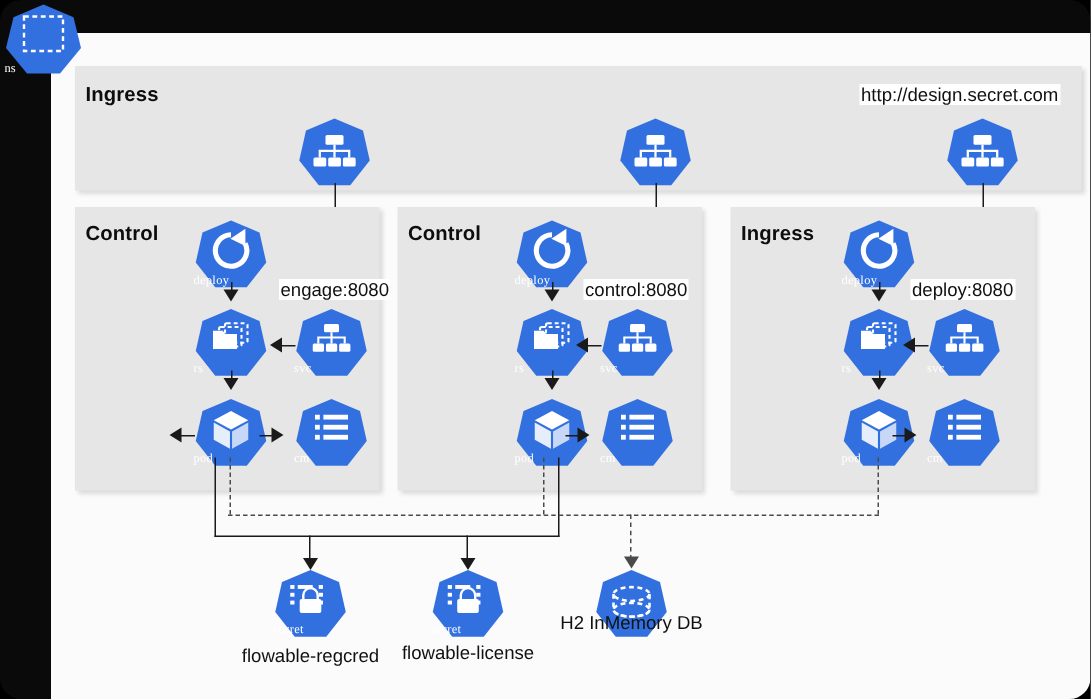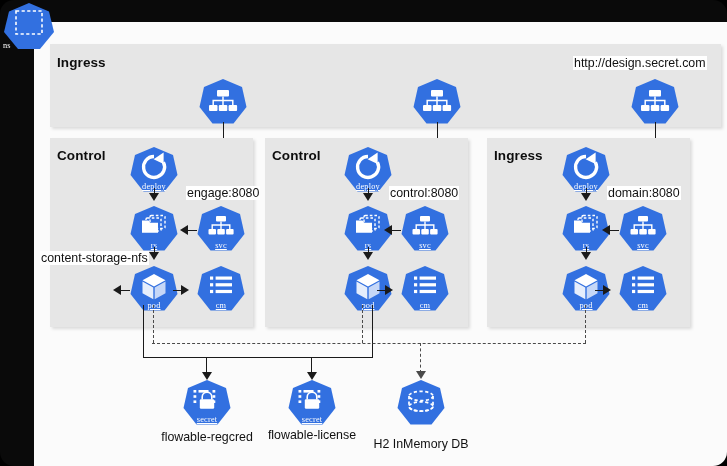--- a/index.html
+++ b/index.html
@@ -4,22 +4,22 @@
 <style>
   html,body{margin:0;padding:0;background:#000;}
   body{font-family:"Liberation Sans", sans-serif;}
   #root{position:relative;width:727px;height:466px;overflow:hidden;background:#0a0a0a;border-radius:14px;}
   #canvas{position:absolute;left:34px;top:22px;width:693px;height:444px;background:#fbfbfb;}
   .panel{position:absolute;background:#e6e6e6;box-shadow:2px 2px 3px rgba(0,0,0,0.13);}
   .panel-title{position:absolute;font-size:13.5px;font-weight:bold;color:#0d0d0d;letter-spacing:.1px;}
   .lbl{position:absolute;font-size:12.4px;color:#111;background:#fff;white-space:nowrap;line-height:14px;padding:0 1px;}
   .node{position:absolute;width:50px;height:50px;}
   .node svg{display:block;overflow:visible;}
-  .node .cap{position:absolute;left:0;right:0;bottom:5px;text-align:center;font-size:8.3px;
-             font-family:"Liberation Serif", serif;color:#fff;letter-spacing:.2px;text-decoration:underline;}
+  .node .cap{position:absolute;left:0;right:0;bottom:5px;text-align:left;font-size:8.3px;
+             font-family:"Liberation Serif", serif;color:#fff;letter-spacing:.2px;}
   .ns-node{position:absolute;left:3px;top:2px;width:52px;height:52px;}
   .ns-node .cap{position:absolute;left:0;right:0;bottom:4px;text-align:left;font-size:8.3px;
              font-family:"Liberation Serif", serif;color:#fff;}
   .conn{position:absolute;background:#1a1a1a;}
   .vline{width:1.4px;}
   .hline{height:1.4px;}
   .dash-v{position:absolute;width:0;border-left:1.6px dashed #4a4a4a;}
   .dash-h{position:absolute;height:0;border-top:1.6px dashed #4a4a4a;}
   .arrow{position:absolute;width:0;height:0;}
   .arr-down{border-left:5px solid transparent;border-right:5px solid transparent;border-top:8px solid #1a1a1a;}
@@ -144,21 +144,20 @@
       </g>
     </svg>
     <div class="cap">svc</div>
   </div>
   <div class="arrow arr-left" style="left:180px;top:225px;"></div>
   <div class="conn hline" style="left:187px;top:229.5px;width:10px;"></div>
 
   <div class="arrow arr-down" style="left:149px;top:252px;"></div>
   <div class="conn vline" style="left:153.5px;top:247px;height:8px;"></div>
 
-  <div class="lbl" style="left:40px;top:251px;">content-storage-nfs</div>
 
   <div class="arrow arr-left" style="left:113px;top:285px;"></div>
   <div class="conn hline" style="left:120px;top:289.5px;width:10px;"></div>
 
   <div class="node" style="left:129px;top:265px;">
     <svg width="50" height="50" viewBox="0 0 50 50">
       <polygon points="25,1 44,9 48.5,29 35.5,45.5 14.5,45.5 1.5,29 6,9" fill="#3270e0"></polygon>
       <g fill="#fff">
         <polygon points="25,9 36.5,15.2 25,21.4 13.5,15.2"></polygon>
         <polygon points="13.5,16.6 24.3,22.6 24.3,34.2 13.5,28.2" opacity="0.88"></polygon>
@@ -284,21 +283,21 @@
   <div class="node" style="left:561px;top:205px;">
     <svg width="50" height="50" viewBox="0 0 50 50">
       <polygon points="25,1 44,9 48.5,29 35.5,45.5 14.5,45.5 1.5,29 6,9" fill="#3270e0"></polygon>
       <rect x="21" y="10.5" width="15" height="13" rx="1.2" fill="none" stroke="#fff" stroke-width="1.4" stroke-dasharray="2.6 2"></rect>
       <rect x="17" y="13" width="15" height="13" rx="1.2" fill="none" stroke="#fff" stroke-width="1.4" stroke-dasharray="2.6 2"></rect>
       <path d="M13,15.5 h6.5 l1.6,2.2 h7.9 v10 h-16 z" fill="#fff"></path>
     </svg>
     <div class="cap">rs</div>
   </div>
 
-  <div class="lbl" style="left:607px;top:186px;">domain:8080</div>
+  <div class="lbl" style="left:607px;top:186px;">deploy:8080</div>
 
   <div class="node" style="left:618px;top:205px;">
     <svg width="50" height="50" viewBox="0 0 50 50">
       <polygon points="25,1 44,9 48.5,29 35.5,45.5 14.5,45.5 1.5,29 6,9" fill="#3270e0"></polygon>
       <g fill="#fff">
         <rect x="20" y="11" width="10" height="5.5" rx="1"></rect>
         <rect x="12.5" y="24" width="7.5" height="5.5" rx="1"></rect>
         <rect x="21.3" y="24" width="7.5" height="5.5" rx="1"></rect>
         <rect x="30.1" y="24" width="7.5" height="5.5" rx="1"></rect>
       </g>
@@ -405,14 +404,14 @@
   <div class="node" style="left:396px;top:379px;">
     <svg width="50" height="50" viewBox="0 0 50 50">
       <polygon points="25,1 44,9 48.5,29 35.5,45.5 14.5,45.5 1.5,29 6,9" fill="#3270e0"></polygon>
       <g fill="none" stroke="#fff" stroke-width="1.7" stroke-dasharray="3.2 2.4">
         <ellipse cx="25" cy="17" rx="12" ry="4.6"></ellipse>
         <path d="M13,17 v10.5 a12,4.6 0 0 0 24,0 v-10.5"></path>
         <ellipse cx="25" cy="27.5" rx="12" ry="4.6"></ellipse>
       </g>
     </svg>
   </div>
-  <div class="botlbl" style="left:356px;top:437px;width:130px;">H2 InMemory DB</div>
+  <div class="botlbl" style="left:356px;top:408px;width:130px;">H2 InMemory DB</div>
 </div>
 
 </body></html>

